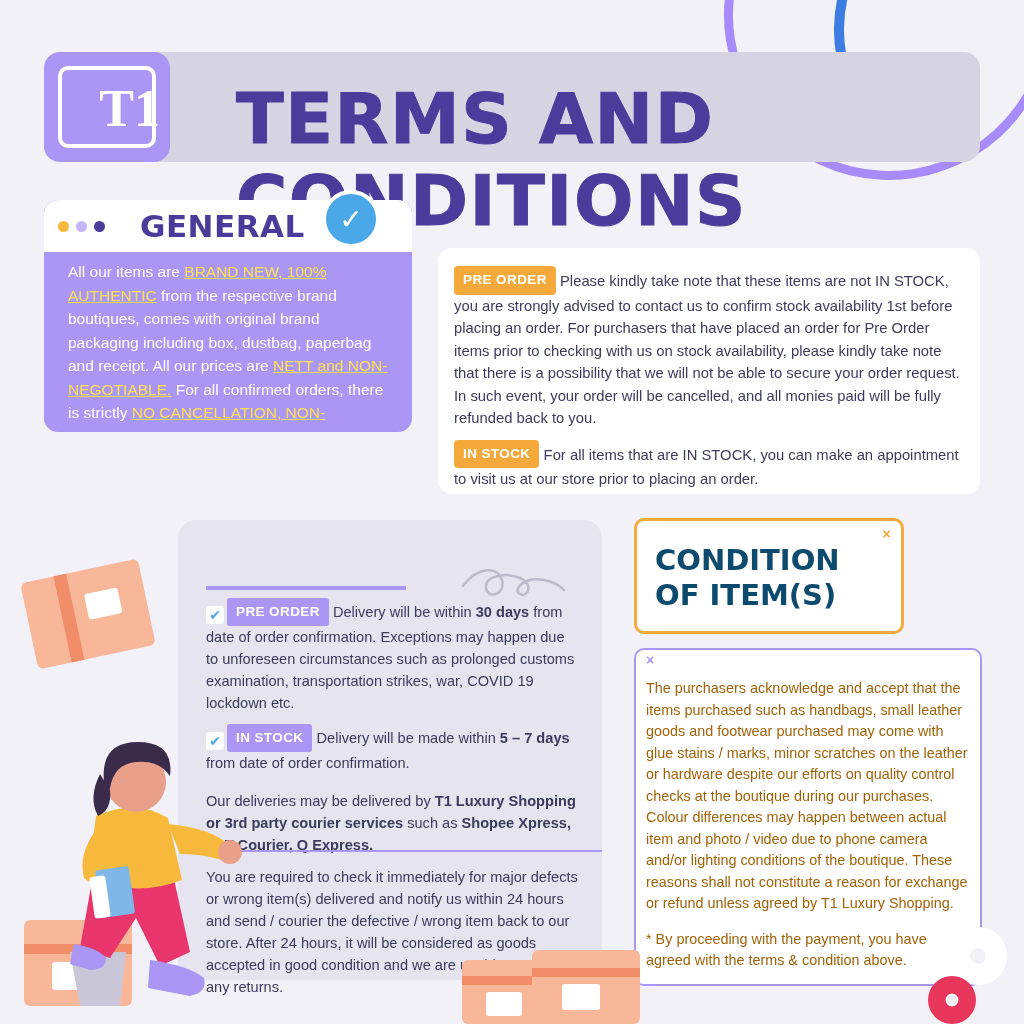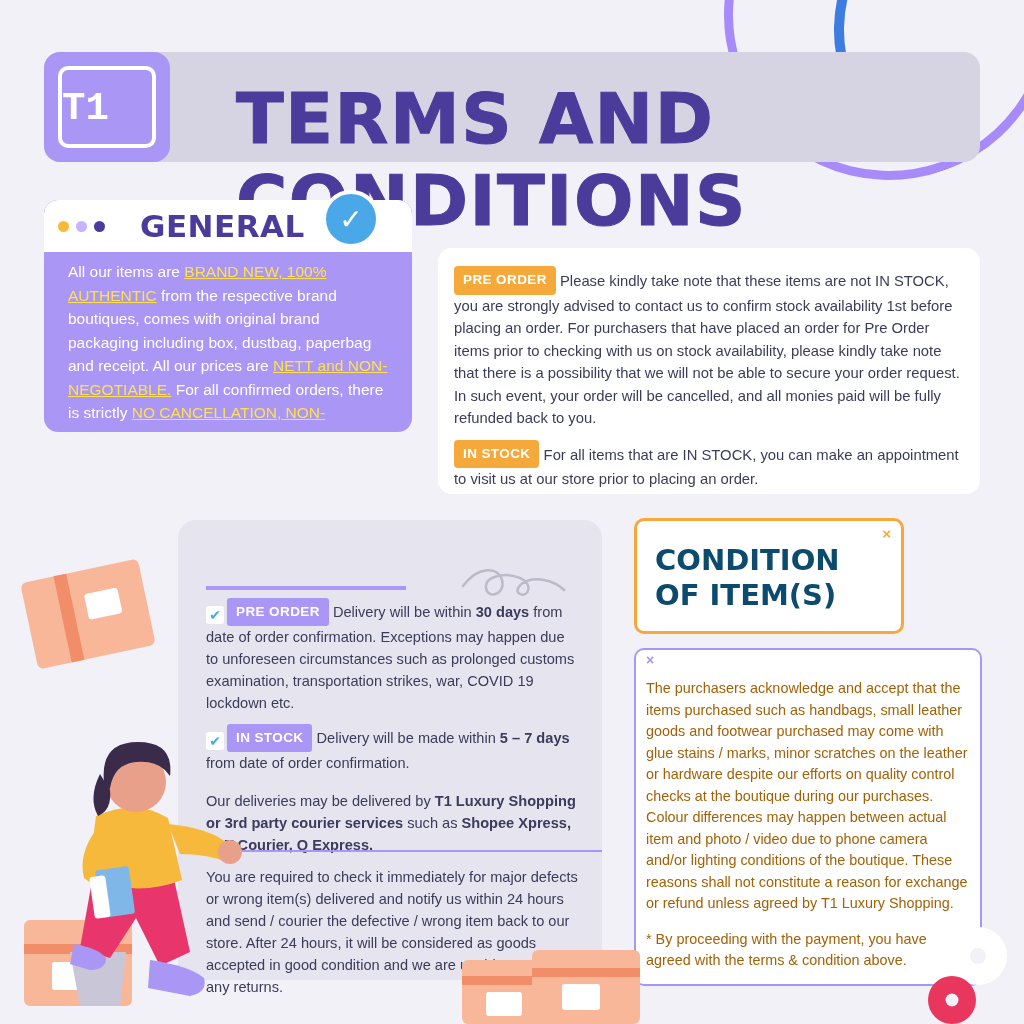--- a/index.html
+++ b/index.html
@@ -75,25 +75,25 @@
     left: 14px; top: 14px;
     width: 98px; height: 82px;
     border: 4px solid #ffffff;
     border-radius: 10px;
   }
   .logo-text {
     position: absolute;
     left: 0; top: 0;
     width: 98px; height: 74px;
     line-height: 78px;
-    text-align: left;
-    color: #ffffff;
-    font-size: 39px;
-    font-weight: bold;
-    font-family: Liberation Mono, monospace;
+    text-align: right;
+    color: #ffffff;
+    font-size: 52px;
+    font-weight: bold;
+    font-family: Liberation Serif, serif;
   }
 
   
   .card { position: absolute; }
 
   
   .general-card {
     left: 44px; top: 200px;
     width: 368px; height: 232px;
     background: #a996f5;

